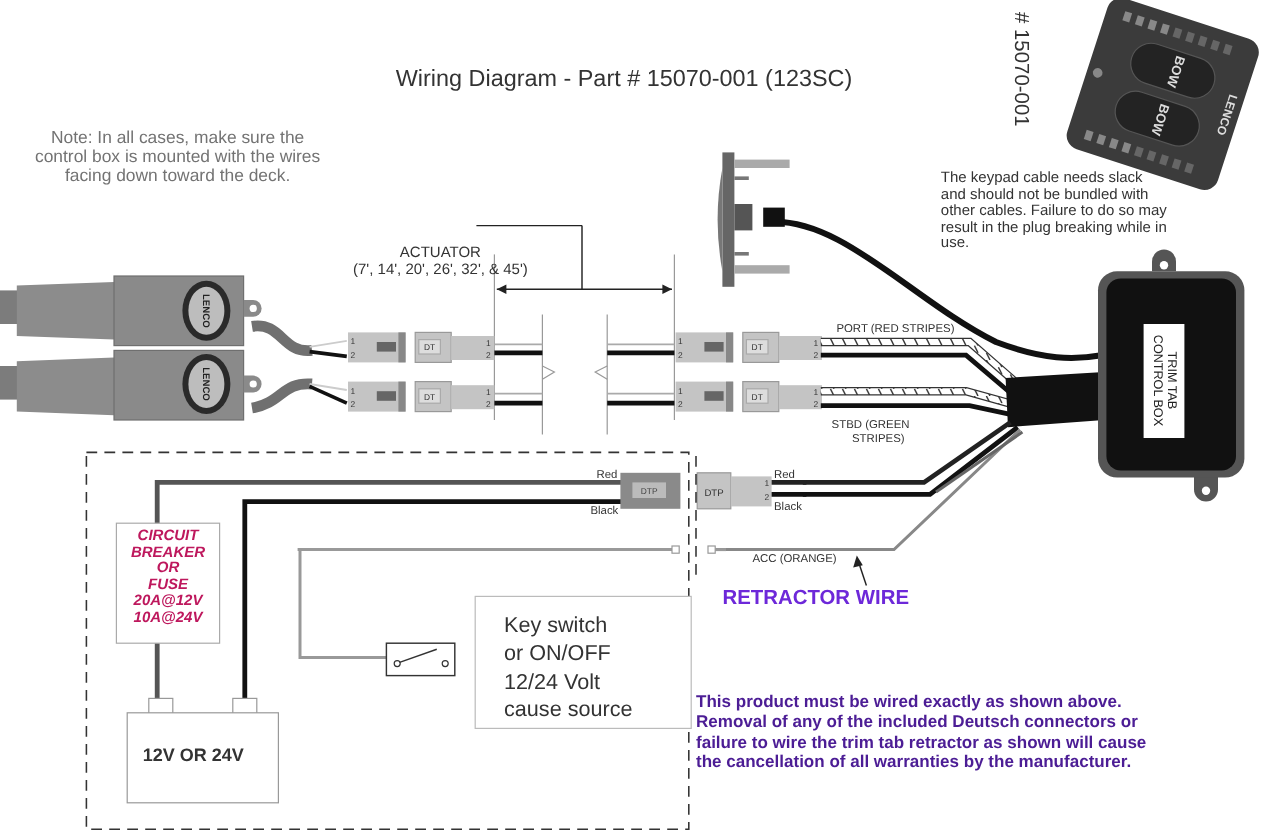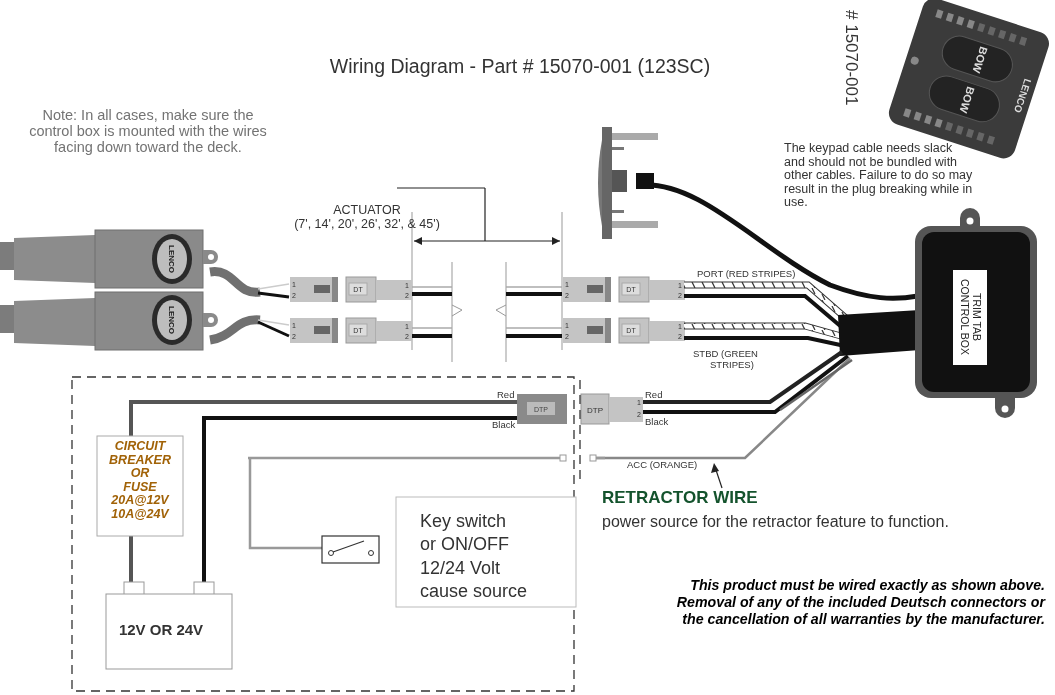--- a/index.html
+++ b/index.html
@@ -5,24 +5,24 @@
   html, body { margin: 0; padding: 0; background: #ffffff; }
   body { width: 1055px; height: 695px; position: relative; overflow: hidden; font-family: "Liberation Sans", sans-serif; color: #222; }
   #stage { position: absolute; left: 0; top: 0; }
   .txt { position: absolute; line-height: 1.12; }
   .title { left: 160px; top: 56px; width: 720px; text-align: center; font-size: 19.5px; color: #333; line-height: 1.1; }
   .note { left: 28px; top: 107px; width: 240px; text-align: center; font-size: 14.5px; color: #737373; }
   .act { left: 262px; top: 163px; width: 210px; text-align: center; font-size: 12.5px; color: #333; margin-top: 40px; }
   .keypad-note { left: 784px; top: 142px; width: 190px; font-size: 12.5px; color: #333; line-height: 1.08; }
   .partno { left: 858px; top: 10px; font-size: 17px; color: #333; writing-mode: vertical-rl; transform-origin: 0 0; }
   .small { font-size: 9.5px; color: #333; }
-  .retr-head { left: 602px; top: 488px; font-size: 17px; font-weight: bold; color: #14532d; }
+  .retr-head { left: 602px; top: 488px; font-size: 17px; font-weight: bold; color: #6d28d9; }
   .retr-body { left: 602px; top: 512px; width: 430px; font-size: 16px; color: #333; line-height: 1.3; }
-  .warn { left: 580px; top: 577px; width: 465px; text-align: right; font-size: 14.2px; font-weight: bold; color: #000000; line-height: 1.18; font-style: italic; }
-  .breaker { left: 98px; top: 440px; width: 84px; text-align: center; font-size: 12.5px; font-style: italic; font-weight: bold; color: #a16207; line-height: 1.08; }
+  .warn { left: 580px; top: 577px; width: 465px; text-align: left; font-size: 14.2px; font-weight: bold; color: #4c1d95; line-height: 1.18; }
+  .breaker { left: 98px; top: 440px; width: 84px; text-align: center; font-size: 12.5px; font-style: italic; font-weight: bold; color: #be185d; line-height: 1.08; }
   .battery-label { left: 106px; top: 622px; width: 110px; text-align: center; font-size: 15px; font-weight: bold; color: #333; }
   .keysw { left: 420px; top: 510px; font-size: 18px; color: #333; line-height: 1.3; }
   .cbox-label { position: absolute; left: 953px; top: 270px; width: 34px; height: 95px; background: #fff; display: flex; align-items: center; justify-content: center; }
   .cbox-label span { writing-mode: vertical-rl; font-size: 10.5px; text-align: center; color: #222; line-height: 1.1; }
 </style>
 </head>
 <body>
 
 <svg id="stage" width="1055" height="695" viewBox="0 0 1055 695">
   <defs>
@@ -281,19 +281,19 @@
 <div class="txt battery-label">12V OR 24V</div>
 <div class="txt keysw">
   <div>Key switch</div>
   <div>or ON/OFF</div>
   <div>12/24 Volt</div>
   <div>cause source</div>
 </div>
 
 <div class="txt retr-head">RETRACTOR WIRE</div>
 <div class="txt retr-body">
-  <div>power source for the retractor feature to function.</div>
 </div>
 <div class="txt warn">
   <div>This product must be wired exactly as shown above.</div>
   <div>Removal of any of the included Deutsch connectors or</div>
+  <div>failure to wire the trim tab retractor as shown will cause</div>
   <div>the cancellation of all warranties by the manufacturer.</div>
 </div>
 
 </body></html>

